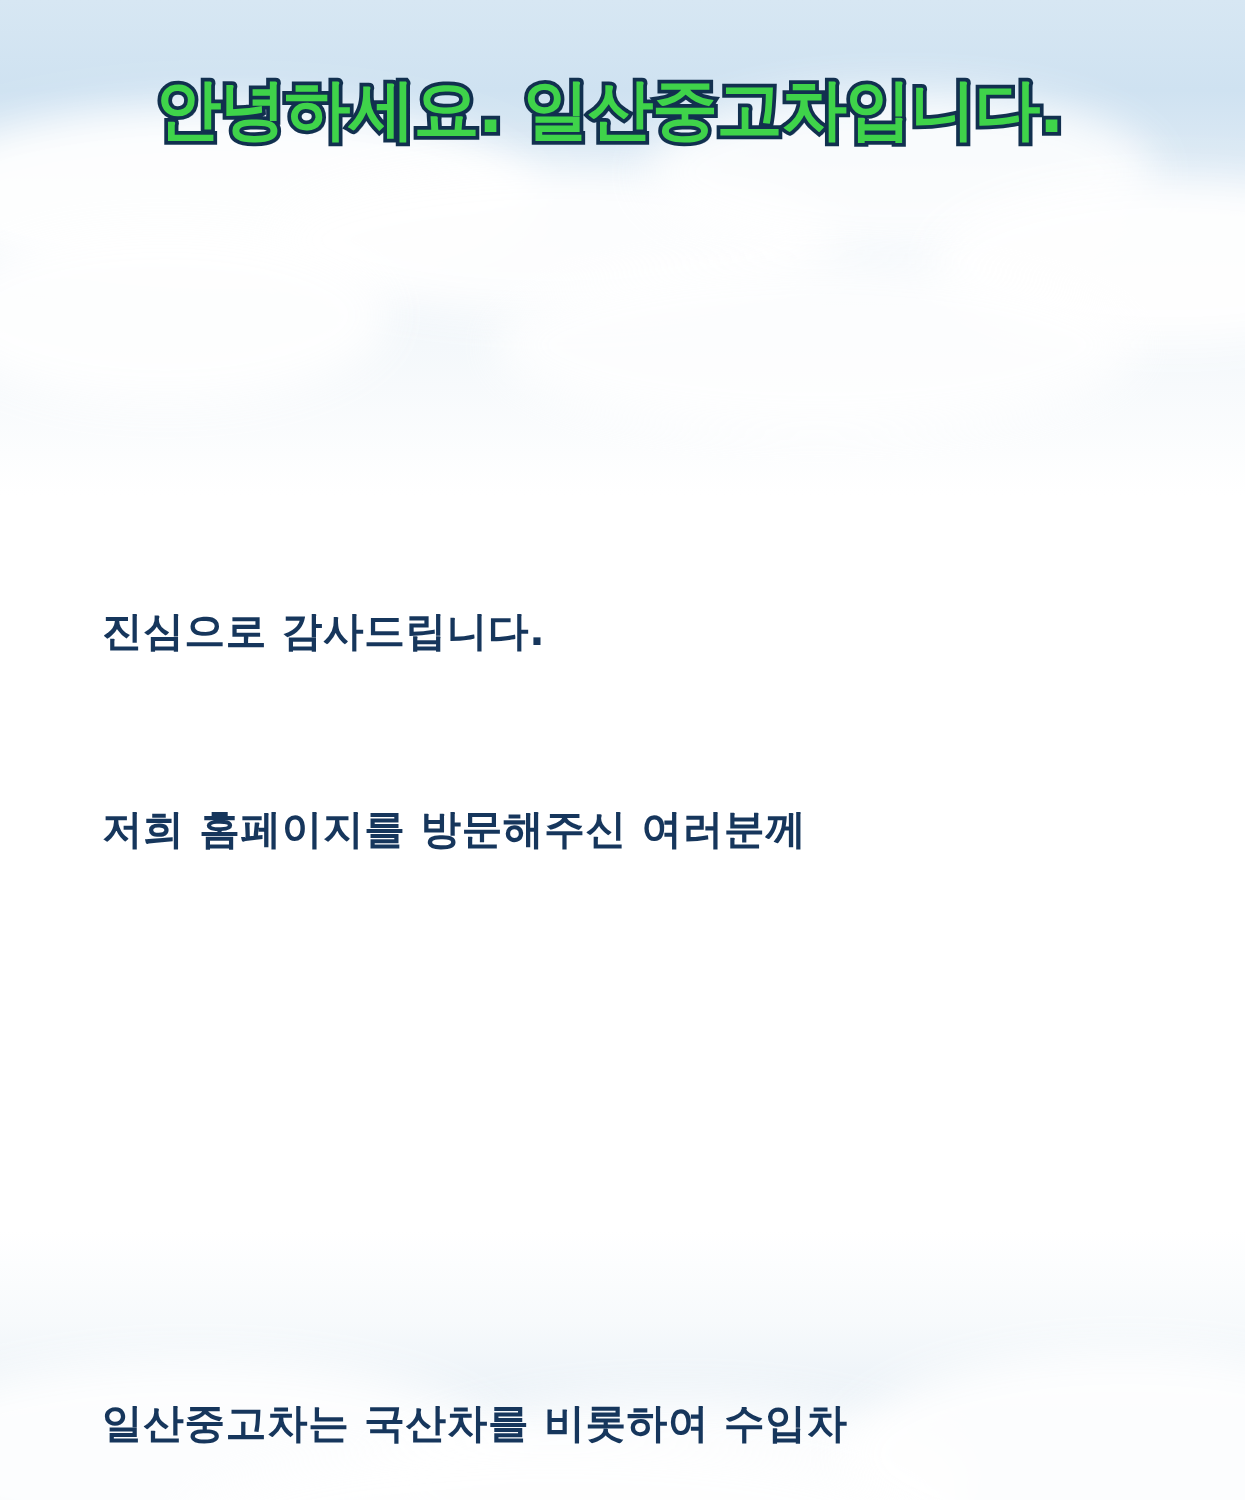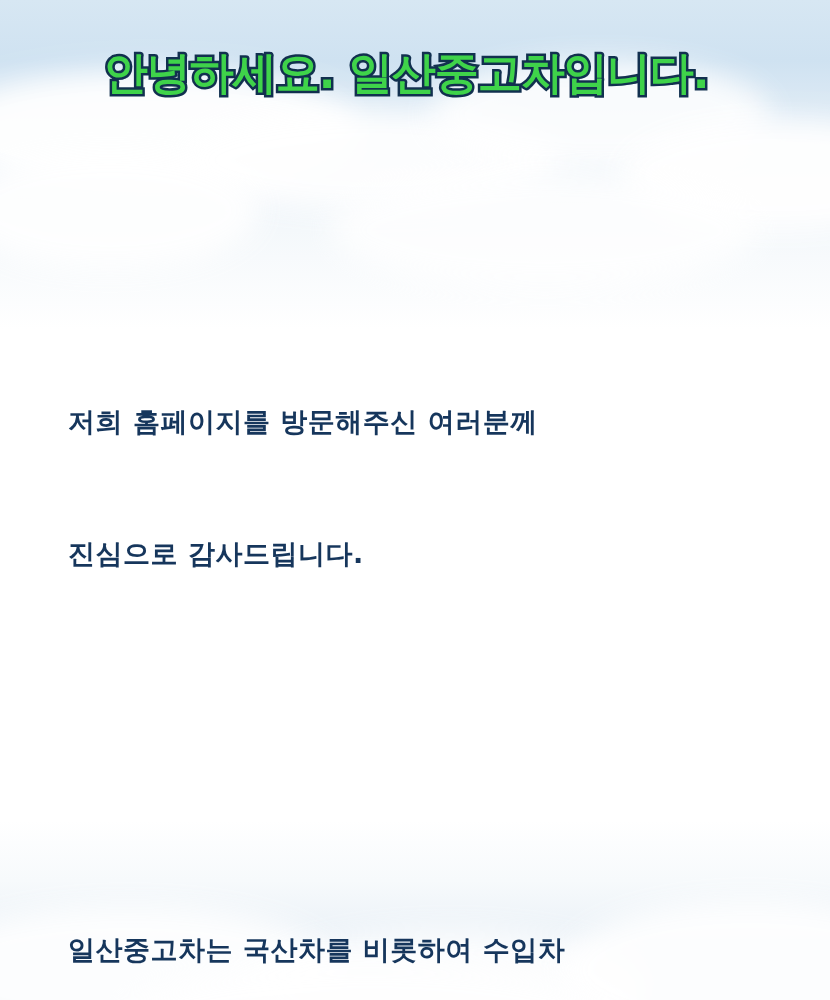--- a/index.html
+++ b/index.html
@@ -107,22 +107,22 @@
   <div class="cloud c7"></div>
   <div class="cloud c8"></div>
   <div class="cloud c9"></div>
   <div class="cloud c10"></div>
 
   <div class="headline">안녕하세요. 일산중고차입니다.</div>
 
   <div class="body-copy">
 
     <div class="para">
+      <span class="line">진심으로 감사드립니다.</span>
       <span class="line">저희 홈페이지를 방문해주신 여러분께</span>
-      <span class="line">진심으로 감사드립니다.</span>
     </div>
 
     <div class="para">
       <span class="line">일산중고차는 국산차를 비롯하여 수입차</span>
       
       
     </div>
 
     
 

